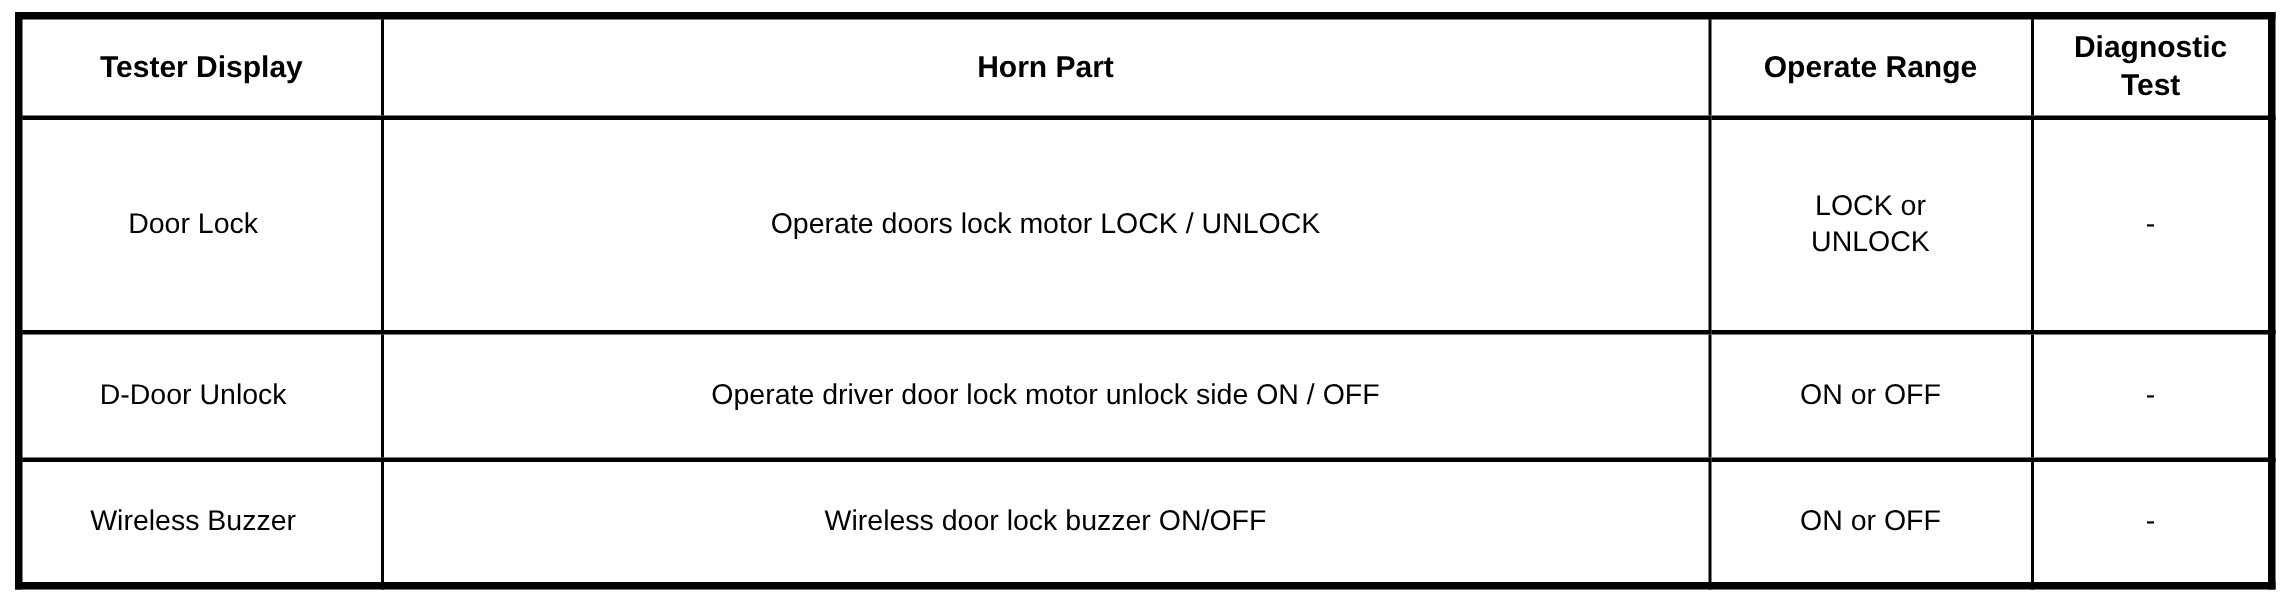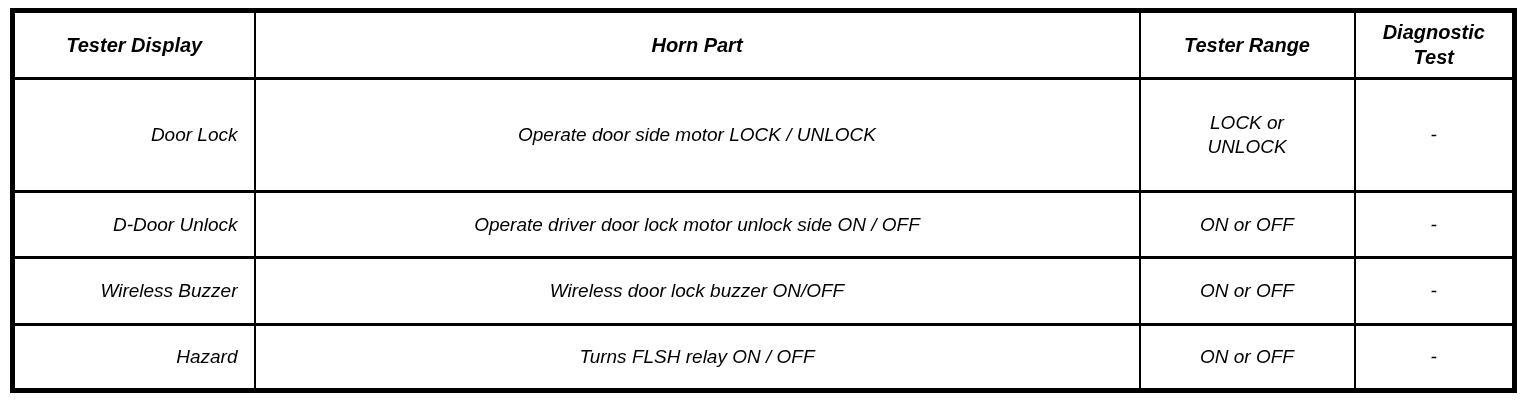--- a/index.html
+++ b/index.html
@@ -7,21 +7,20 @@
     padding: 0;
     background: #ffffff;
   }
   .page {
     position: relative;
     width: 1220px;
     height: 400px;
     background: #ffffff;
     font-family: "Liberation Sans", sans-serif;
     color: #000000;
-    font-style: italic;
   }
   table.diag-table {
     position: absolute;
     left: 10px;
     top: 8px;
     width: 1502px;
     height: 385px;
     border-collapse: collapse;
     table-layout: fixed;
     border: 5px solid #000000;
@@ -44,21 +43,21 @@
     text-align: center;
     padding: 2px 4px;
   }
   .diag-table td {
     font-size: 19px;
     font-weight: normal;
     text-align: center;
     padding: 2px 12px;
   }
   .diag-table td.col-tester {
-    text-align: right;
+    text-align: center;
     padding: 2px 16px 2px 5px;
   }
   tr.row-header { height: 68px; }
   tr.row-tall   { height: 73px; }
   tr.row-std    { height: 43px; }
 </style>
 </head>
 <body>
 
 <div class="page">
@@ -66,46 +65,40 @@
     <colgroup>
       <col style="width:242px">
       <col style="width:885px">
       <col style="width:215px">
       <col style="width:160px">
     </colgroup>
     <thead>
       <tr class="row-header">
         <th>Tester Display</th>
         <th>Horn Part</th>
-        <th>Tester Range</th>
+        <th>Operate Range</th>
         <th>Diagnostic
 Test</th>
       </tr>
     </thead>
     <tbody>
       <tr class="row-tall">
         <td class="col-tester">Door Lock</td>
-        <td>Operate door side motor LOCK / UNLOCK</td>
+        <td>Operate doors lock motor LOCK / UNLOCK</td>
         <td>LOCK or
 UNLOCK</td>
         <td>-</td>
       </tr>
       <tr class="row-std">
         <td class="col-tester">D-Door Unlock</td>
         <td>Operate driver door lock motor unlock side ON / OFF</td>
         <td>ON or OFF</td>
         <td>-</td>
       </tr>
       <tr class="row-std">
         <td class="col-tester">Wireless Buzzer</td>
         <td>Wireless door lock buzzer ON/OFF</td>
         <td>ON or OFF</td>
         <td>-</td>
       </tr>
-      <tr class="row-std">
-        <td class="col-tester">Hazard</td>
-        <td>Turns FLSH relay ON / OFF</td>
-        <td>ON or OFF</td>
-        <td>-</td>
-      </tr>
     </tbody>
   </table>
 </div>
 
 </body></html>

